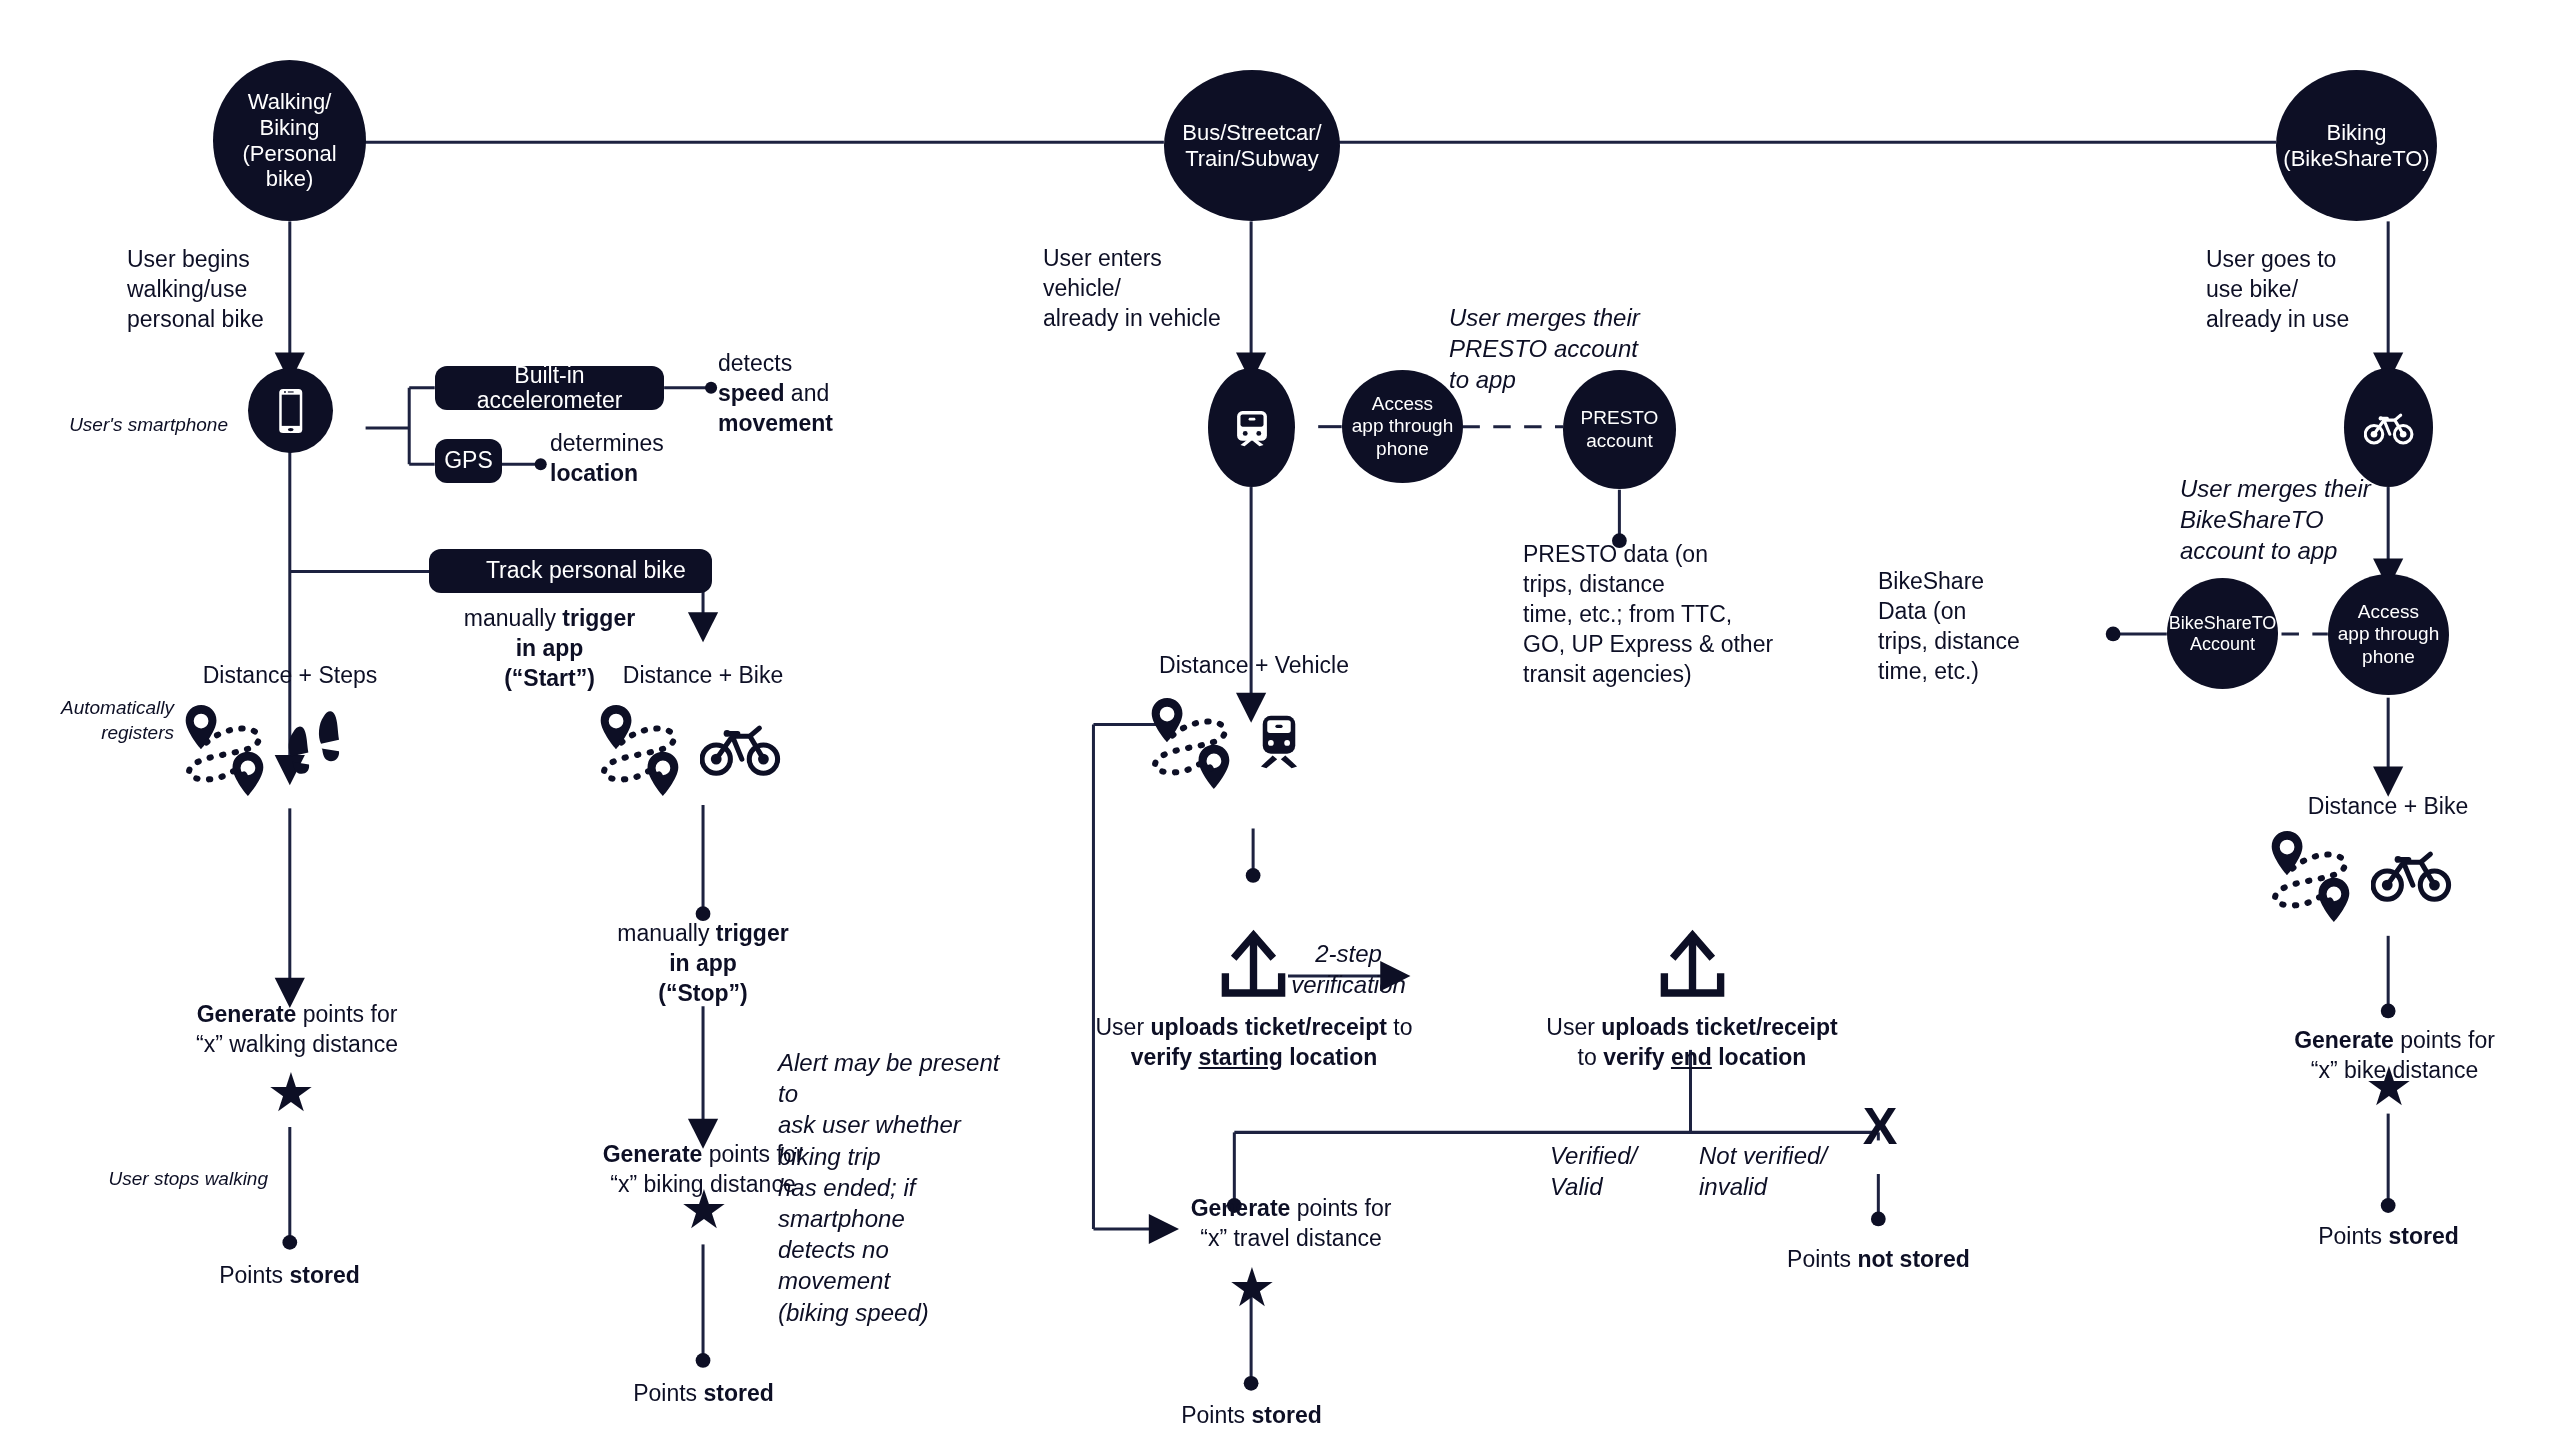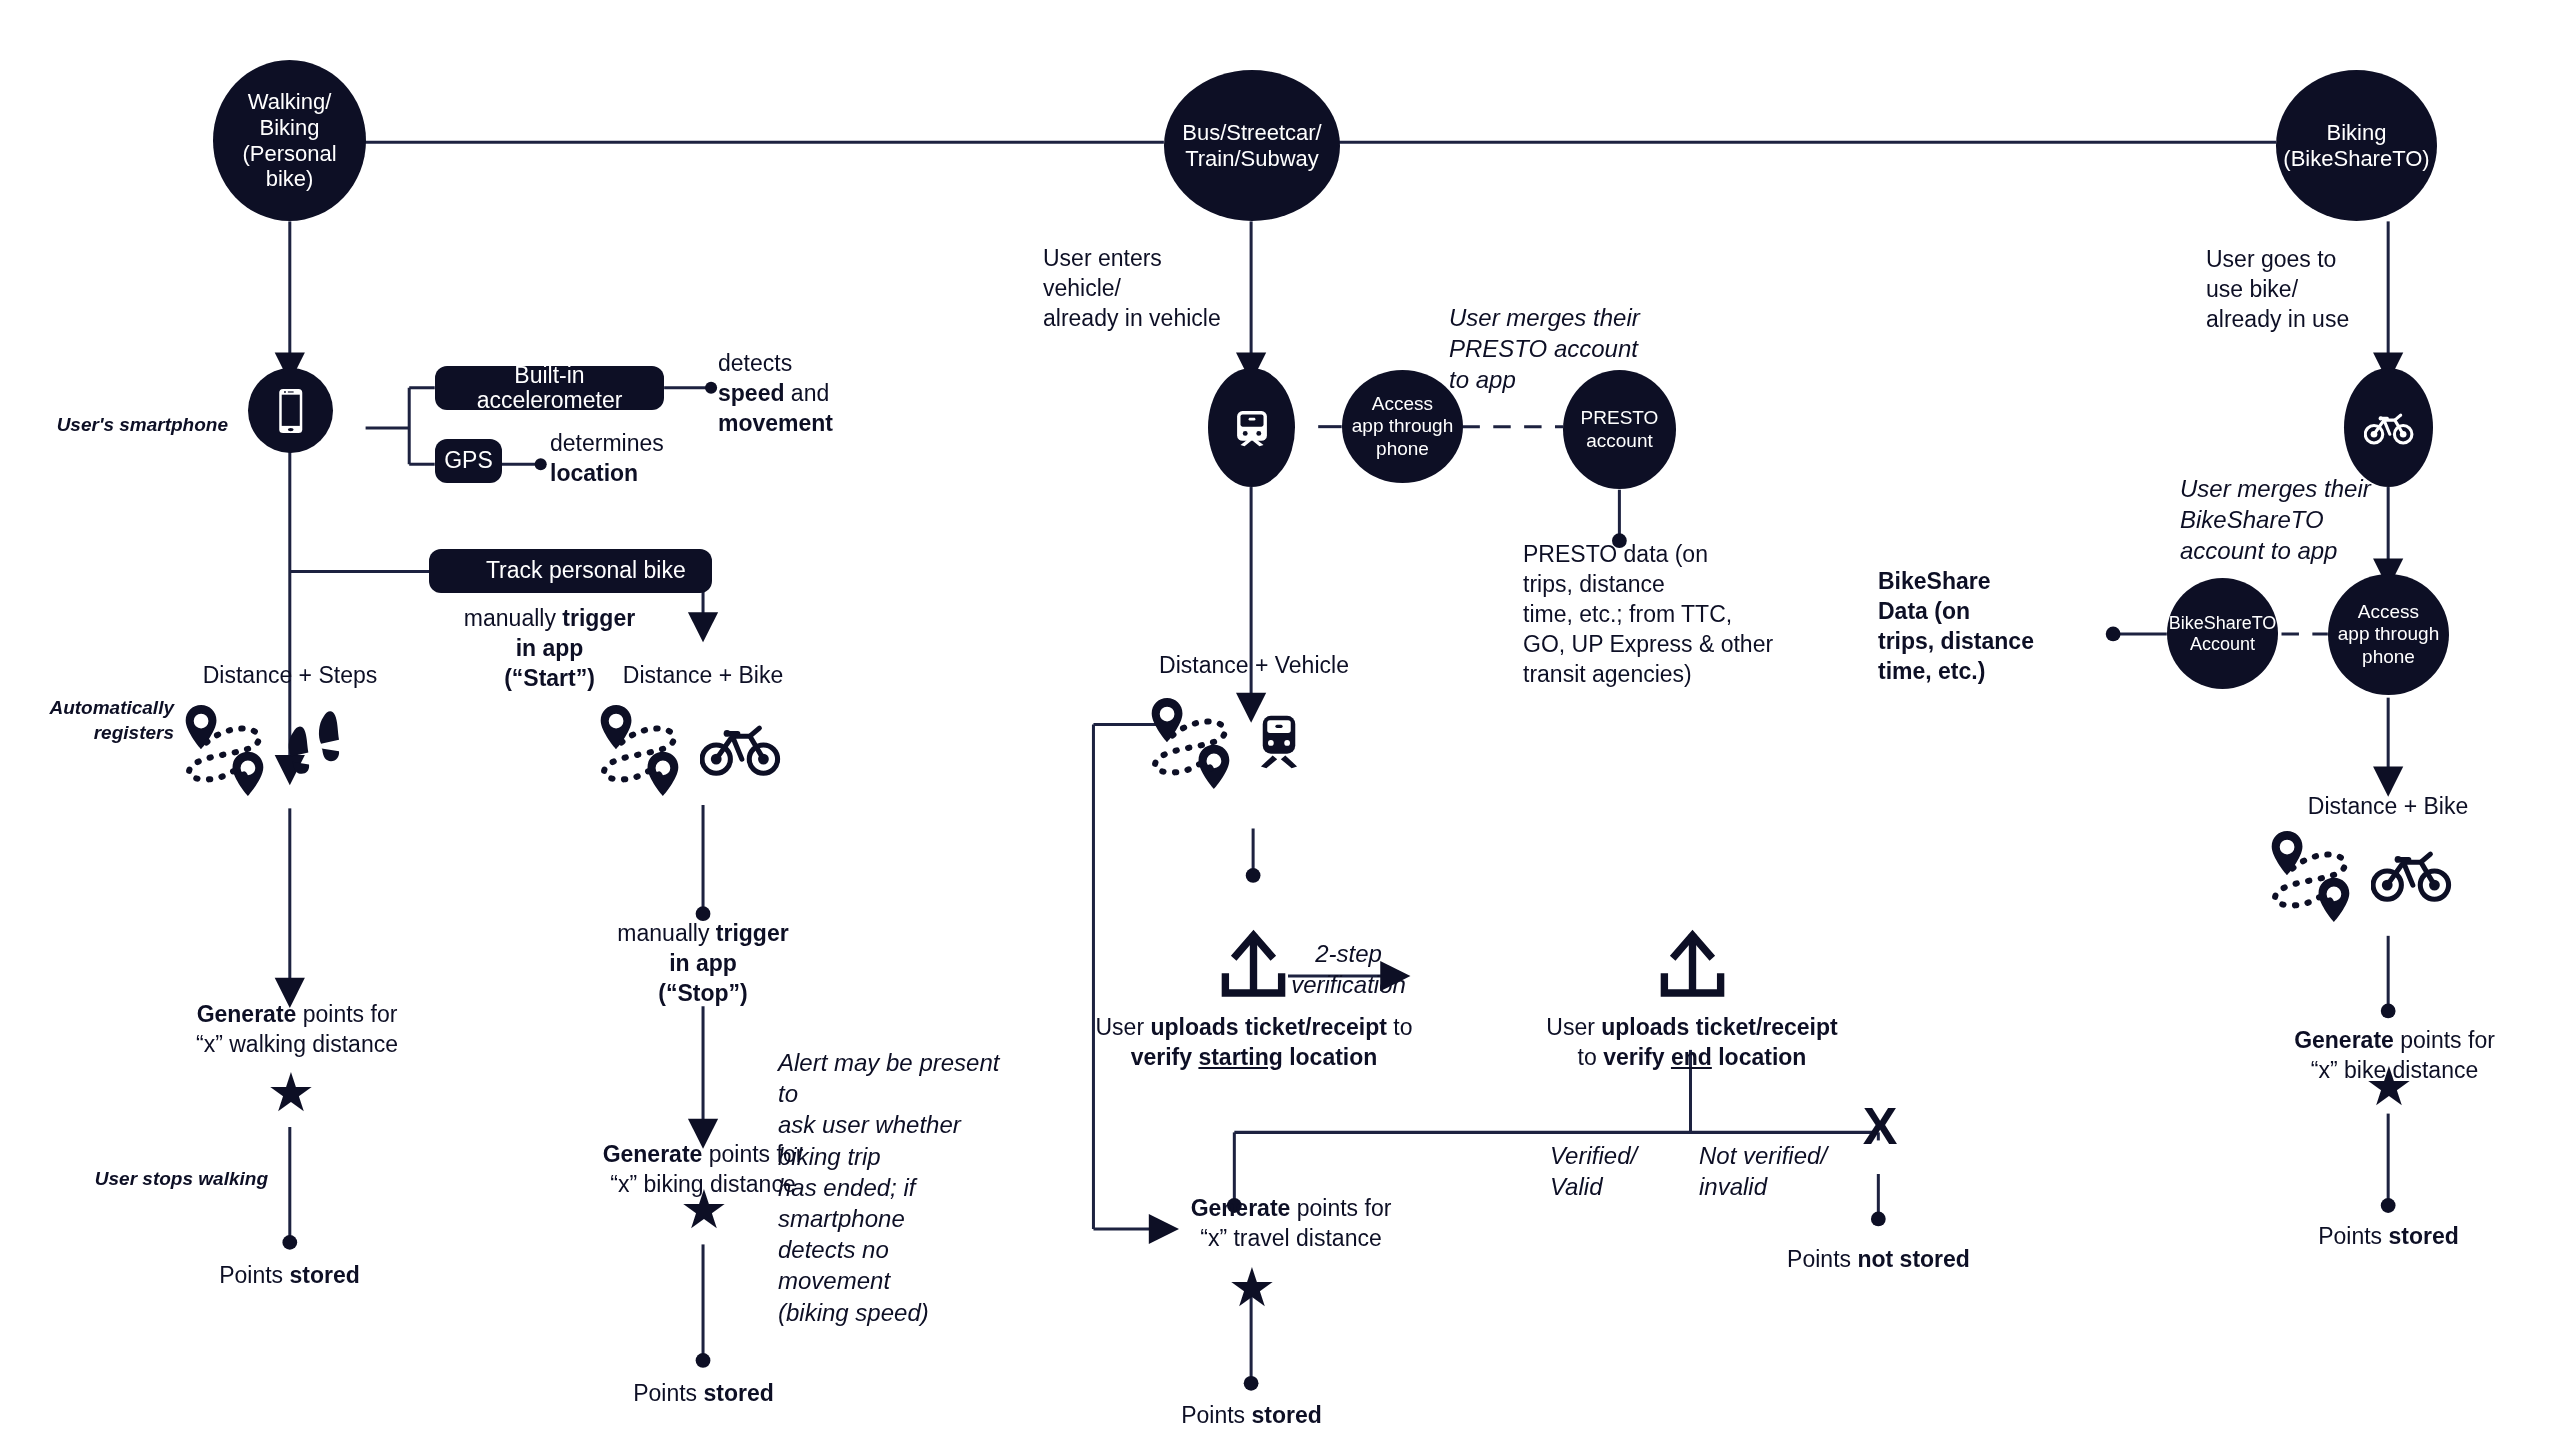--- a/index.html
+++ b/index.html
@@ -15,21 +15,21 @@
   .pill{position:absolute;background:#0d0f25;color:#fff;border-radius:12px;
         display:flex;align-items:center;justify-content:center;text-align:center;
         font-size:23px;padding:9.4px 17.4px;line-height:1.1;box-sizing:border-box;}
 
   .txt{position:absolute;white-space:pre-line;line-height:1.30;color:#0d0f25;}
   .t-reg{font-size:23px;}
   .t-it{font-size:19px;font-style:italic;}
   .t-it2{font-size:24px;font-style:italic;}
   .c{text-align:center;}
   .l{text-align:left;}
-  .r{text-align:right;font-weight:bold;}
+  .r{text-align:right;}
   b{font-weight:700;}
   u{text-decoration:underline;}
 
   .glyph{position:absolute;color:#0d0f25;line-height:1;}
   .star{font-size:54px;}
   .xmark{font-size:52px;font-weight:700;}
 
   .icons{position:absolute;display:flex;align-items:center;gap:17.4px;}
 </style>
 </head>
@@ -121,20 +121,23 @@
     </g>
   </svg>
 
   <div class="node" style="left:213px;top:60px;width:153px;height:161px;font-size:22px;">
     <span>Walking/
 Biking
 (Personal
 bike)</span>
   </div>
 
+  <div class="txt t-reg l" style="left:127px;top:245px;width:221px;">User begins
+walking/use
+personal bike</div>
 
   <div class="node" style="left:248px;top:368px;width:85px;height:85px;">
     <svg width="29.5" height="48" viewBox="0 0 30 50">
       <rect x="3" y="2" width="24" height="46" rx="4" fill="#fff"></rect>
       <rect x="5.6" y="8" width="18.8" height="32.5" fill="#0d0f25"></rect>
       <circle cx="9" cy="5.2" r="1" fill="#0d0f25"></circle>
       <rect x="12" y="4.6" width="6" height="1.2" fill="#0d0f25"></rect>
       <ellipse cx="15" cy="44.3" rx="3" ry="1.7" fill="#0d0f25"></ellipse>
     </svg>
   </div>

